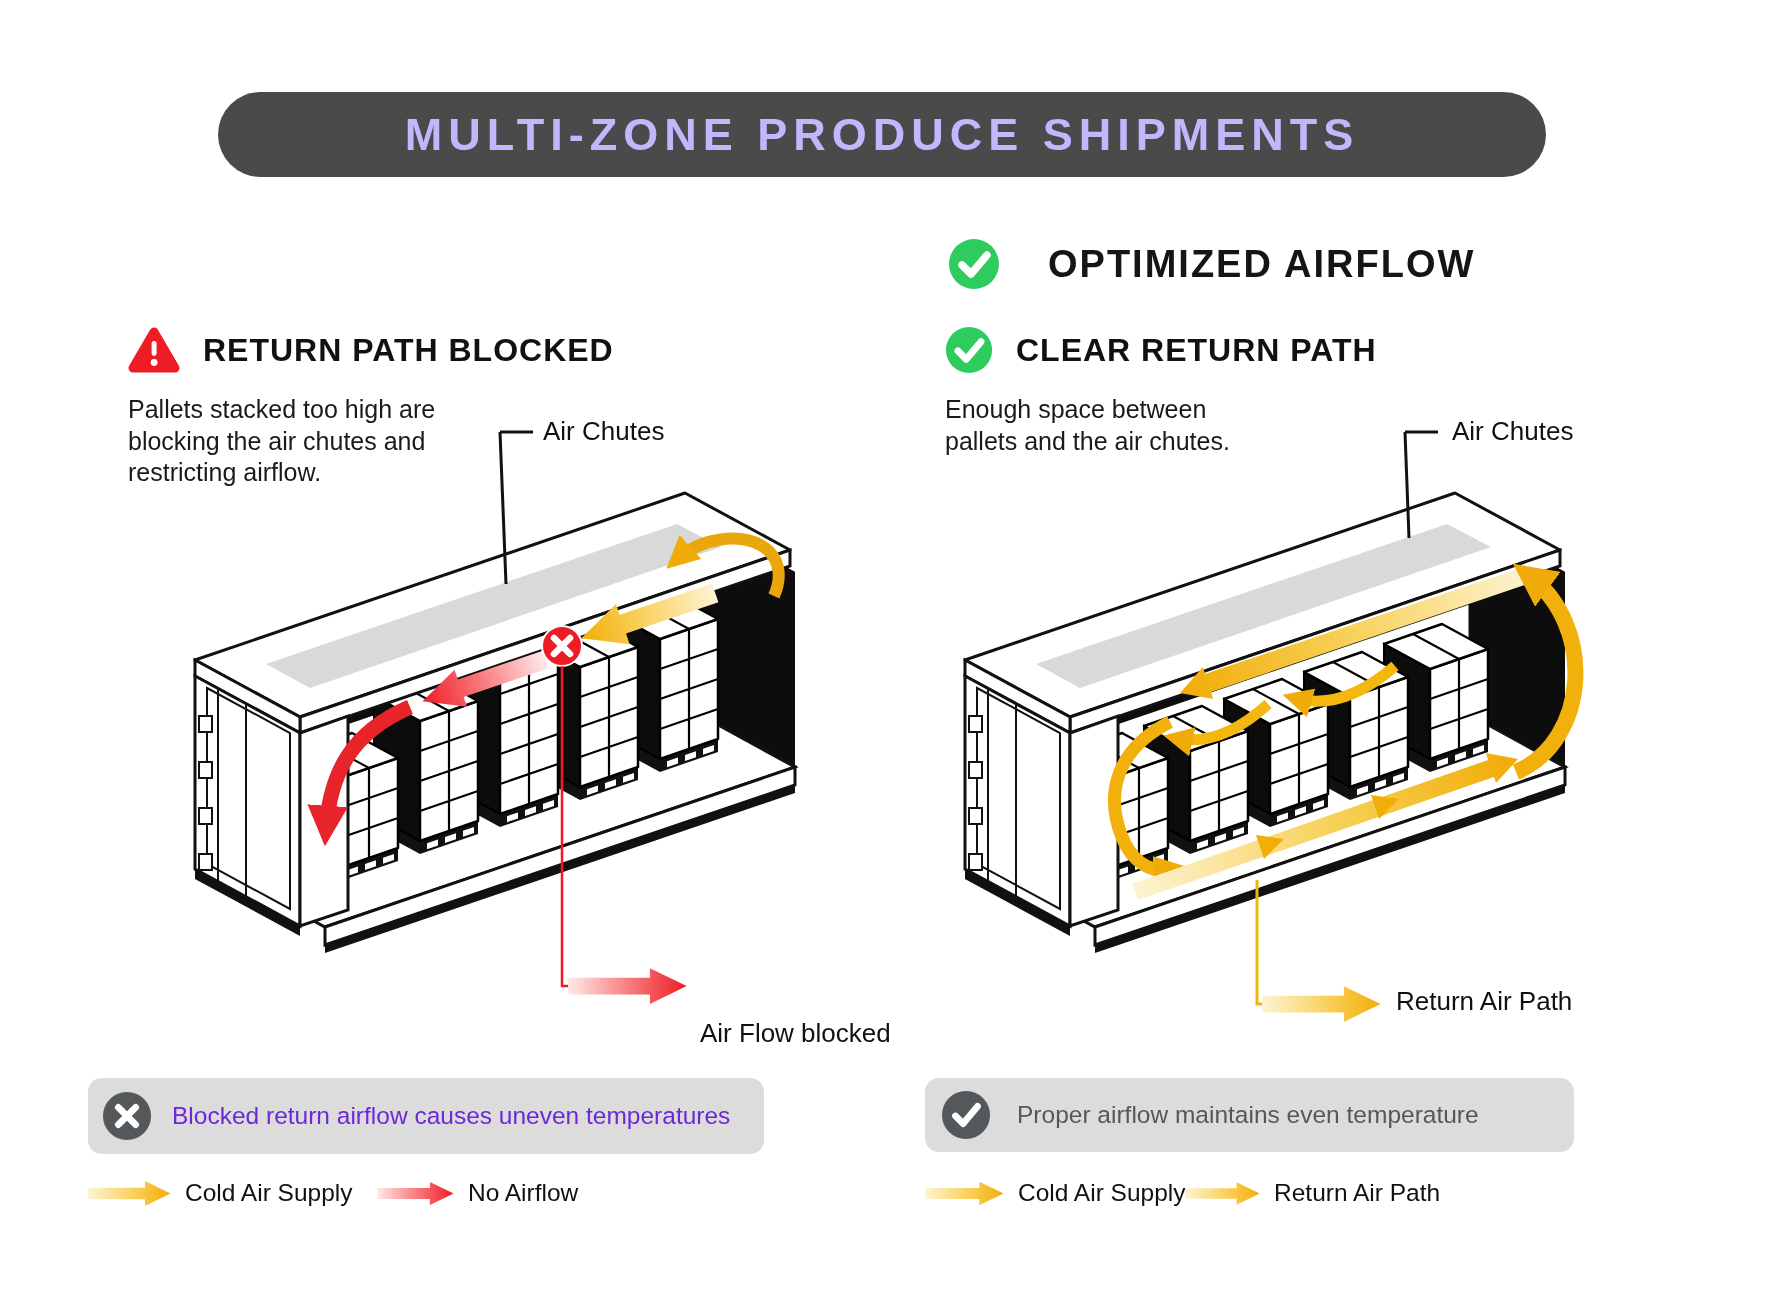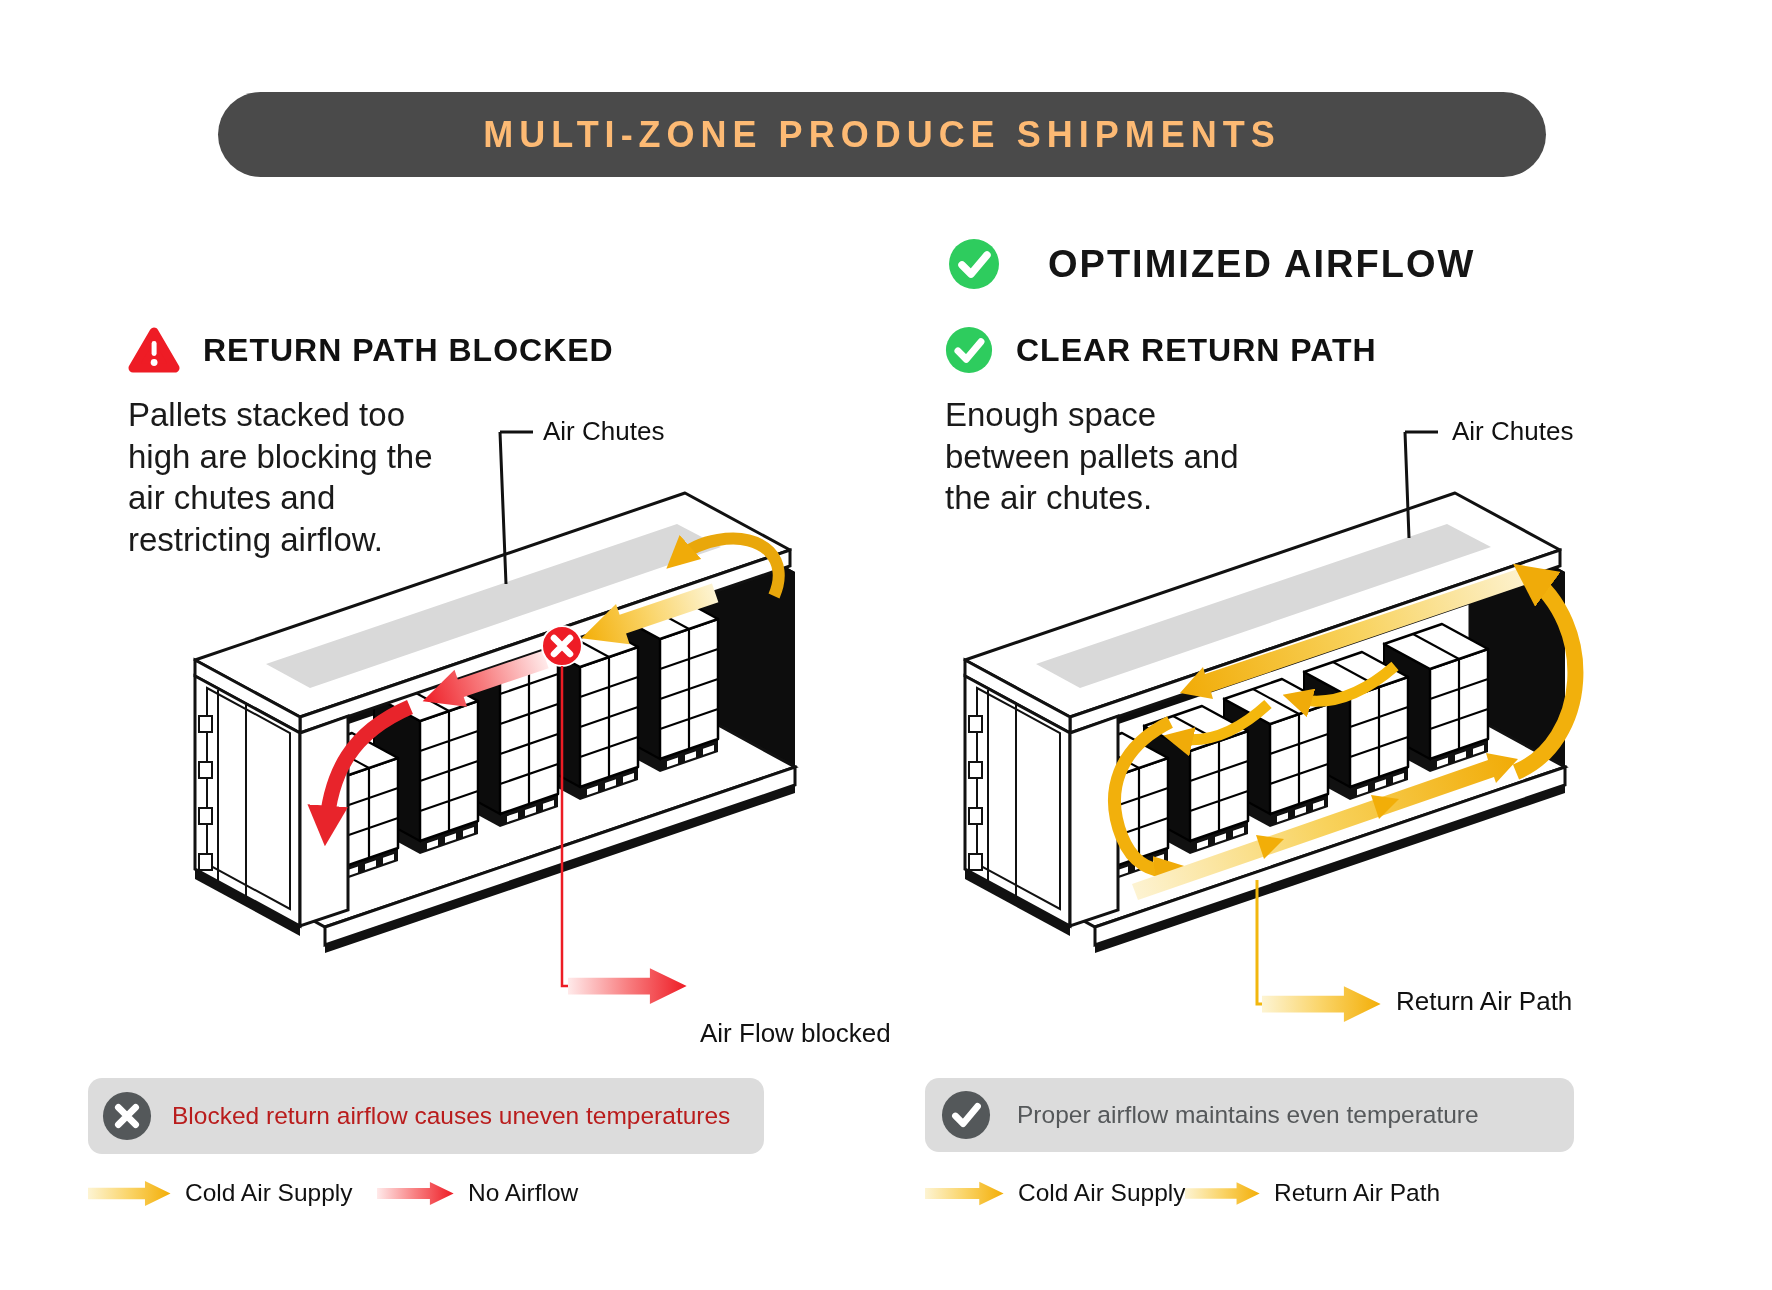--- a/index.html
+++ b/index.html
@@ -1,29 +1,29 @@
 <!DOCTYPE html>
 <html><head>
 <meta charset="utf-8">
 <style>
   html,body{margin:0;padding:0;background:#fff;}
   .page{position:relative;width:1772px;height:1290px;background:#ffffff;
         font-family:"Liberation Sans",sans-serif;overflow:hidden;}
   .abs{position:absolute;}
   .title-pill{left:218px;top:92px;width:1328px;height:85px;background:#4a4a4a;
         border-radius:44px;display:flex;align-items:center;justify-content:center;}
-  .title-pill span{color:#fdba74;font-size:36px;font-weight:800;letter-spacing:6px;white-space:nowrap;}
+  .title-pill span{color:#c4b5fd;font-size:45px;font-weight:800;letter-spacing:6px;white-space:nowrap;}
   .head-row{display:flex;align-items:center;gap:20px;}
   .head-row .txt{font-size:38px;font-weight:800;letter-spacing:2px;color:#151515;white-space:nowrap;}
   .sub-row{display:flex;align-items:center;gap:23px;}
   .sub-row .txt{font-size:32px;font-weight:800;letter-spacing:1px;color:#111;white-space:nowrap;}
-  .desc{font-size:33px;color:#1a1a1a;line-height:1.26;}
+  .desc{font-size:25px;color:#1a1a1a;line-height:1.26;}
   .small-label{font-size:26px;color:#111;white-space:nowrap;}
   .note-box{background:#dcdcdc;border-radius:14px;display:flex;align-items:center;}
-  .note-text{font-size:24.5px;line-height:1.2;color:#b91c1c;}
+  .note-text{font-size:24.5px;line-height:1.2;color:#6d28d9;}
   .note-text.gray{color:#55585a;}
   .legend-item{display:flex;align-items:center;gap:13px;font-size:24.5px;color:#111;white-space:nowrap;margin-top:9px;}
   svg{display:block;}
 </style>
 </head>
 <body>
 
 <svg width="0" height="0" style="position:absolute" aria-hidden="true">
   <defs>
     <linearGradient id="gY" x1="0" y1="0" x2="1" y2="0">

